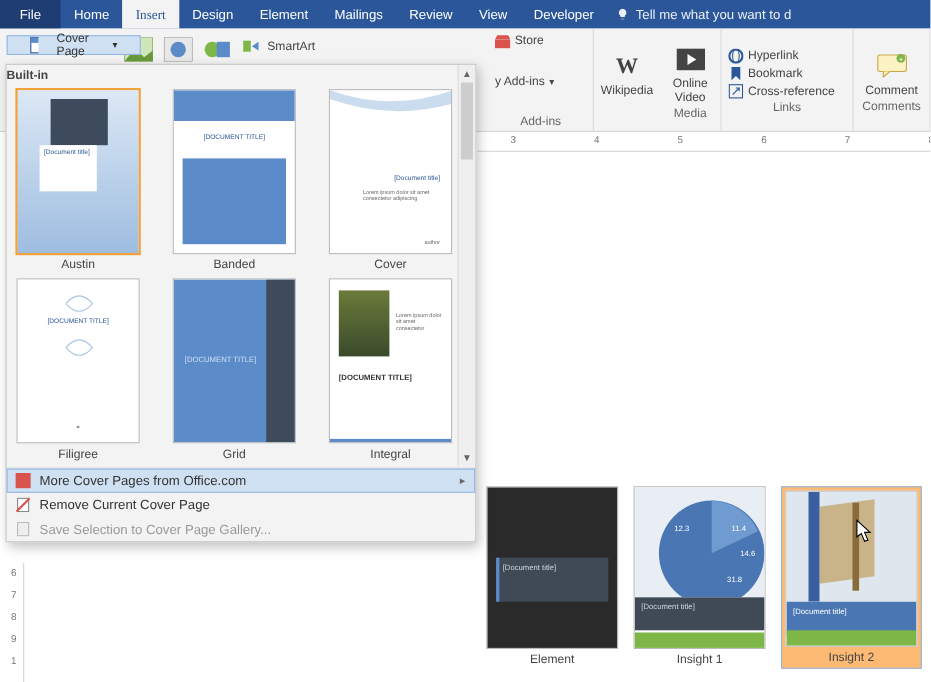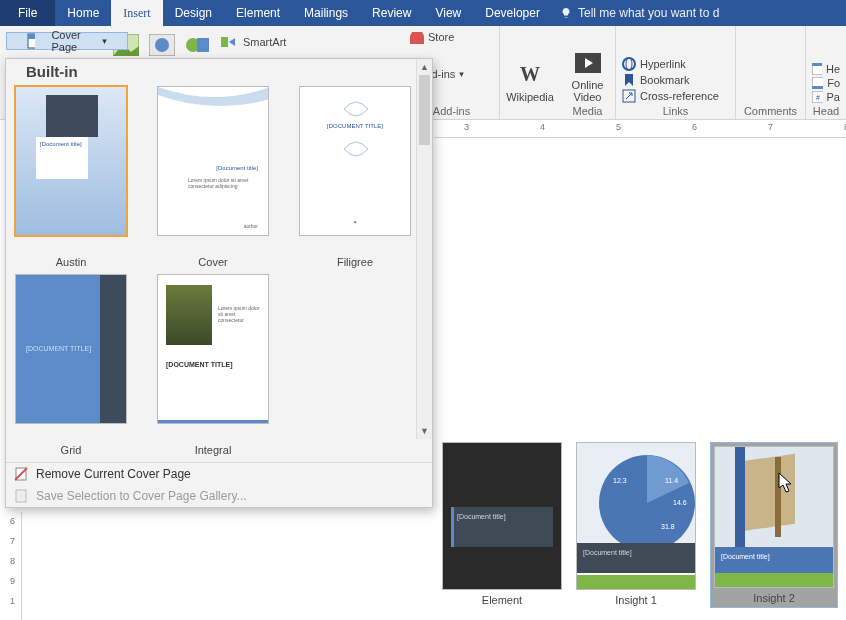--- a/index.html
+++ b/index.html
@@ -13,58 +13,58 @@
   .menubar .tell { display: flex; align-items: center; padding: 0 8px; opacity: .9; }
   .menubar .tell svg { margin-right: 6px; }
 
   
   .ribbon { background: #f3f3f3; height: 94px; border-bottom: 1px solid #d4d4d4; position: relative; display: flex; }
   .ribbon-left { width: 107px; position: relative; }
   .cover-btn { position: absolute; top: 6px; left: 6px; height: 18px; background: #cfe0f2; border: 1px solid #92b6e0; display: flex; align-items: center; padding: 0 20px; gap: 16px; font-size: 11px; color: #333; }
   .cover-btn .chev { font-size: 9px; }
 
   .ribbon-rest { flex: 1; display: flex; }
-  .rgroup { border-right: 1px solid #d9d9d9; display: flex; flex-direction: column; justify-content: flex-end; align-items: center; padding: 4px 6px 2px; position: relative; }
+  .rgroup { border-right: 1px solid #d9d9d9; display: flex; flex-direction: column; justify-content: center; align-items: center; padding: 4px 6px 2px; position: relative; }
   .rgroup .glabel { font-size: 11px; color: #666; text-align: center; margin-top: 2px; }
   .rgroup .body { flex: 1; display: flex; align-items: flex-start; gap: 6px; }
 
   .icon-stack { display: flex; flex-direction: column; align-items: center; justify-content: flex-start; font-size: 11px; color: #444; }
   .icon-stack .ic { width: 32px; height: 32px; display: flex; align-items: center; justify-content: center; }
   .icon-stack .lbl { text-align: center; line-height: 1.1; }
 
   .vlist { display: flex; flex-direction: column; gap: 2px; font-size: 11px; }
   .vlist .row { display: flex; align-items: center; gap: 4px; }
 
   .ruler { height: 18px; background: #fff; border-bottom: 1px solid #d4d4d4; position: relative; overflow: hidden; font-size: 9px; color: #777; }
   .ruler .seg { position: absolute; top: 2px; }
 
   
   .gallery { position: absolute; top: 58px; left: 5px; width: 428px; background: #f3f3f3; border: 1px solid #c6c6c6; box-shadow: 2px 4px 10px rgba(0,0,0,.25); z-index: 50; }
-  .gallery .ghead { font-weight: 600; font-size: 15px; padding: 4px 20px; color: #444; }
+  .gallery .ghead { font-weight: 600; font-size: 11px; padding: 4px 0; color: #444; }
   .gallery .gscroll { position: absolute; right: 0; top: 0; bottom: 68px; width: 16px; background: #efefef; border-left: 1px solid #dcdcdc; }
   .gallery .gscroll .up, .gallery .gscroll .down { height: 16px; display: flex; align-items: center; justify-content: center; font-size: 9px; color: #666; }
   .gallery .gscroll .thumb { position: absolute; top: 16px; left: 2px; right: 2px; height: 70px; background: #cdcdcd; }
 
   .thumbs { display: flex; flex-wrap: wrap; padding: 2px 16px 6px 6px; gap: 6px 24px; }
   .titem { width: 118px; display: flex; flex-direction: column; align-items: center; }
   .titem .card { width: 112px; height: 150px; background: #fff; border: 1px solid #bbb; position: relative; overflow: hidden; }
   .titem.sel .card { outline: 2px solid #f2a23a; outline-offset: -1px; }
-  .titem .tlabel { font-size: 11px; color: #444; margin-top: 20px; text-align: center; }
+  .titem .tlabel { font-size: 11px; color: #444; margin-top: 4px; text-align: center; }
 
   .gmenu { border-top: 1px solid #d9d9d9; }
   .gmenu .mi { display: flex; align-items: center; gap: 8px; padding: 4px 8px; font-size: 12px; color: #333; position: relative; }
   .gmenu .mi.hover { background: #cfe0f2; border: 1px solid #92b6e0; padding: 3px 7px; }
   .gmenu .mi.disabled { color: #9a9a9a; }
   .gmenu .mi .arrow { position: absolute; right: 8px; font-size: 10px; color: #666; }
 
   
   .preview-strip { position: absolute; left: 438px; right: 4px; top: 438px; height: 174px; display: flex; gap: 14px; padding: 4px; justify-content: space-between; }
   .pitem { width: 126px; display: flex; flex-direction: column; align-items: center; }
   .pitem .pcard { width: 120px; height: 148px; background: #fff; border: 1px solid #bbb; position: relative; overflow: hidden; }
-  .pitem.sel { background: #a3a3a3; border: 1px solid #92b6e0; padding: 3px; width: 132px; }
+  .pitem.sel { background: #fdba74; border: 1px solid #92b6e0; padding: 3px; width: 132px; }
   .pitem .plabel { font-size: 11px; color: #444; margin-top: 4px; }
 
   
   .vruler { position: absolute; left: 4px; top: 512px; width: 18px; bottom: 0; background: #fff; border-right: 1px solid #d4d4d4; font-size: 9px; color: #777; display: flex; flex-direction: column; align-items: center; gap: 10px; padding-top: 4px; }
 
   
   .cursor { position: absolute; z-index: 200; pointer-events: none; }
 
   
   .doc-title-text { font-size: 6px; color: #2b579a; }
@@ -202,49 +202,34 @@
               <rect x="1" y="1" width="12" height="12" fill="none" stroke="#2b579a"></rect>
               <path d="M4 10 L10 4 M7 4 H10 V7" stroke="#2b579a" fill="none"></path>
             </svg>
           <span>Cross-reference</span>
         </div>
       </div>
       <div class="glabel">Links</div>
     </div>
 
     <div class="rgroup" style="width:70px">
+      <div class="icon-stack">
+        <div class="ic">
+            <svg width="28" height="22">
+              <rect x="1" y="1" width="26" height="15" rx="2" fill="#fdf2c4" stroke="#caa84a"></rect>
+              <path d="M6 16 L6 21 L12 16" fill="#fdf2c4" stroke="#caa84a"></path>
+              <circle cx="22" cy="4" r="4" fill="#7fb648"></circle>
+              <text x="22" y="7" font-size="7" text-anchor="middle" fill="#fff">+</text>
+            </svg>
+          </div>
+        <div class="lbl">Comment</div>
+      </div>
       <div class="glabel">Comments</div>
     </div>
 
-    <div class="rgroup" style="width:40px;border-right:none">
-      <div class="vlist" style="width:100%">
-        <div class="row">
-            <svg width="12" height="12">
-              <rect width="12" height="12" fill="#fff" stroke="#888"></rect>
-              <rect width="12" height="3" fill="#5b8bc9"></rect>
-            </svg>
-            <span>He</span>
-          </div>
-        <div class="row">
-            <svg width="12" height="12">
-              <rect width="12" height="12" fill="#fff" stroke="#888"></rect>
-              <rect y="9" width="12" height="3" fill="#5b8bc9"></rect>
-            </svg>
-            <span>Fo</span>
-          </div>
-        <div class="row">
-            <svg width="12" height="12">
-              <rect width="12" height="12" fill="#fff" stroke="#888"></rect>
-              <text x="6" y="9" font-size="7" text-anchor="middle" fill="#2b579a">#</text>
-            </svg>
-            <span>Pa</span>
-          </div>
-      </div>
-      <div class="glabel">Head</div>
-    </div>
   </div>
 </div>
 
 <div class="ruler" style="position:absolute;top:120px;left:434px;right:0">
   <span class="seg" style="left:30px">3</span>
   <span class="seg" style="left:106px">4</span>
   <span class="seg" style="left:182px">5</span>
   <span class="seg" style="left:258px">6</span>
   <span class="seg" style="left:334px">7</span>
   <span class="seg" style="left:410px">8</span>
@@ -257,20 +242,28 @@
 
     <div class="titem sel">
       <div class="card">
         <div style="position:absolute;inset:0;background:linear-gradient(#dce8f5,#9ebde0)"></div>
         <div style="position:absolute;left:30px;top:8px;width:52px;height:42px;background:#3d4b5c"></div>
         <div style="position:absolute;left:20px;top:50px;width:52px;height:42px;background:#fff;padding:4px" class="doc-title-text">[Document title]</div>
       </div>
       <div class="tlabel">Austin</div>
     </div>
 
+    <div class="titem">
+      <div class="card">
+        <div style="position:absolute;top:0;left:0;right:0;height:28px;background:#5b8bc9"></div>
+        <div style="position:absolute;top:40px;left:0;right:0;text-align:center" class="doc-title-text">[DOCUMENT TITLE]</div>
+        <div style="position:absolute;top:62px;left:8px;right:8px;bottom:8px;background:#5b8bc9"></div>
+      </div>
+      <div class="tlabel">Banded</div>
+    </div>
 
     <div class="titem">
       <div class="card">
         <svg style="position:absolute;top:0;left:0" width="112" height="30">
             <path d="M0 0 Q56 20 112 0 V12 Q56 28 0 8 Z" fill="#cadcee"></path>
           </svg>
         <div style="position:absolute;top:78px;right:10px;text-align:right" class="doc-title-text">[Document title]</div>
         <div style="position:absolute;top:90px;left:30px;right:10px" class="tiny">Lorem ipsum dolor sit amet consectetur adipiscing</div>
         <div style="position:absolute;bottom:6px;right:10px" class="tiny">author</div>
       </div>
@@ -311,20 +304,27 @@
     </div>
   </div>
 
   <div class="gscroll">
     <div class="up">▲</div>
     <div class="thumb"></div>
     <div class="down" style="position:absolute;bottom:0;left:0;right:0">▼</div>
   </div>
 
   <div class="gmenu">
+    <div class="mi hover">
+      <svg width="14" height="14">
+          <rect width="14" height="14" fill="#d9534f"></rect>
+        </svg>
+      <span>More Cover Pages from Office.com</span>
+      <span class="arrow">▸</span>
+    </div>
     <div class="mi">
       <svg width="14" height="14">
           <rect x="2" y="1" width="10" height="12" fill="#fff" stroke="#888"></rect>
           <line x1="1" y1="13" x2="13" y2="1" stroke="#d9534f" stroke-width="2"></line>
         </svg>
       <span>Remove Current Cover Page</span>
     </div>
     <div class="mi disabled">
       <svg width="14" height="14">
           <rect x="2" y="1" width="10" height="12" fill="#eee" stroke="#bbb"></rect>

